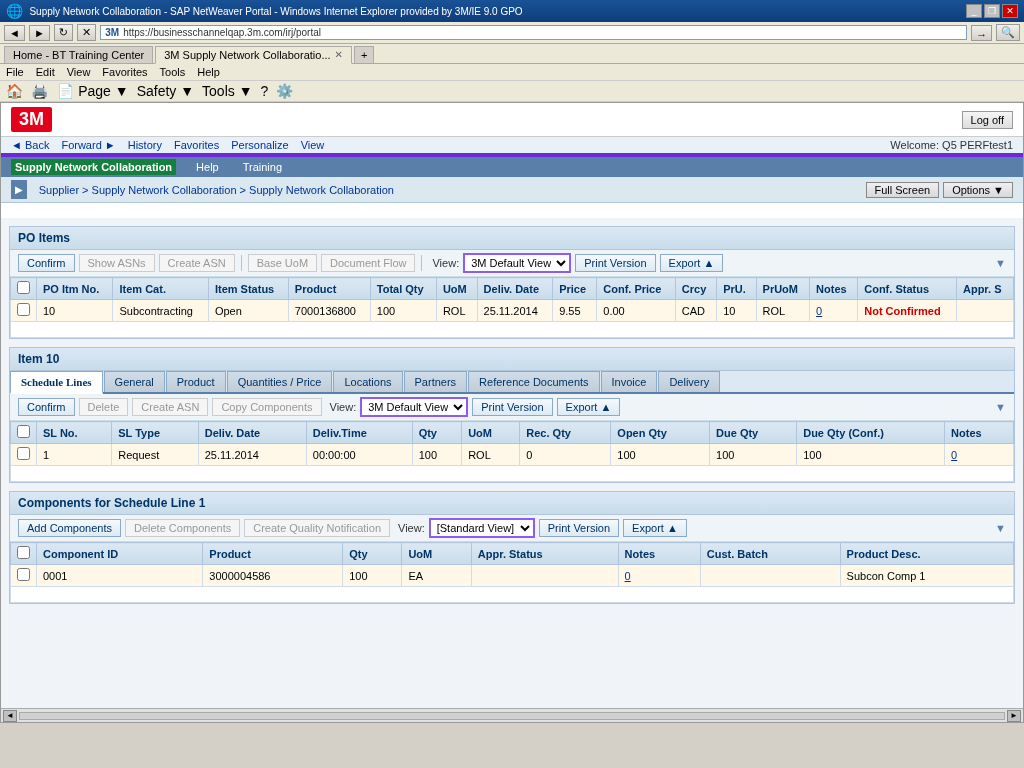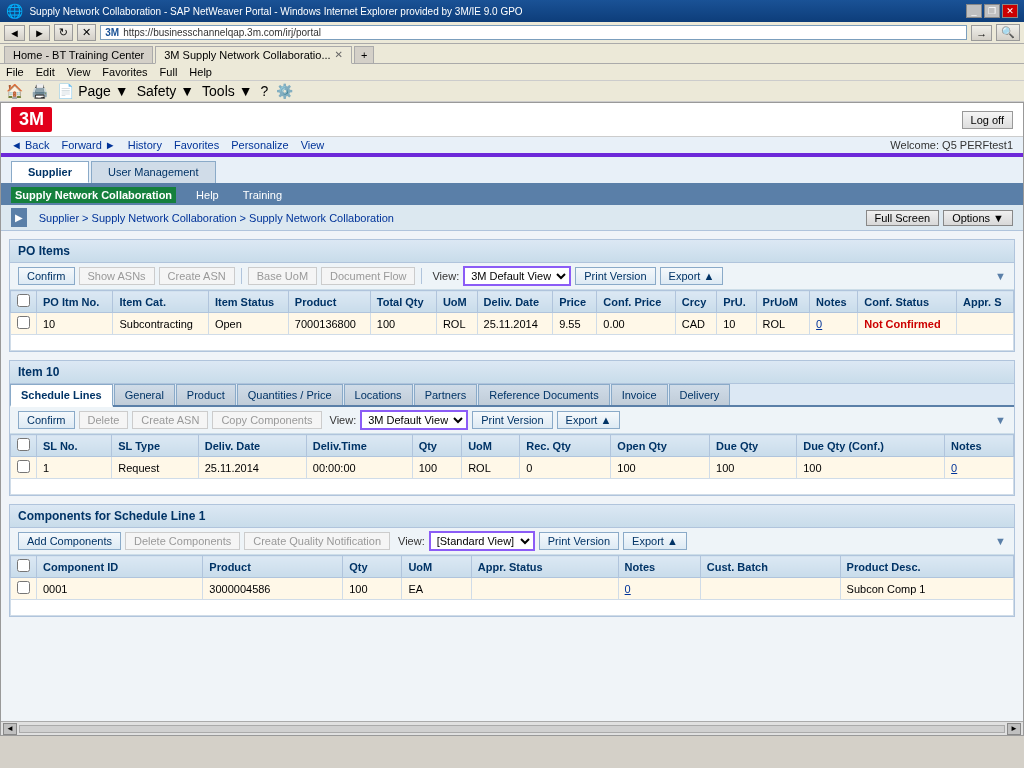--- a/index.html
+++ b/index.html
@@ -210,20 +210,21 @@
       cursor: pointer;
       font-size: 10px;
     }
 
     
     .content-area {
       background: #f0f4f8;
       padding: 8px;
       overflow-y: auto;
       position: relative;
+      margin-top: 15px;
     }
 
     
     .section-box {
       background: white;
       border: 1px solid #b0c4dc;
       margin-bottom: 8px;
     }
     .section-header {
       background: linear-gradient(to bottom, #dce8f4, #c8dcea);
@@ -303,20 +304,21 @@
       color: #003366;
       margin-right: 1px;
     }
     .item-tab.active {
       background: white;
       border-bottom: 2px solid white;
       font-weight: bold;
       z-index: 1;
       position: relative;
       margin-bottom: -2px;
+      font-family: Liberation Serif, serif;
     }
 
     .h-scroll-bar {
       background: #e0e0e0;
       border-top: 1px solid #aaa;
       height: 14px;
       display: flex;
       align-items: center;
       padding: 0 2px;
     }
@@ -370,21 +372,21 @@
     <span class="tab-close">✕</span>
   </div>
   <div class="tab" style="padding: 2px 6px;">+</div>
 </div>
 
 <div class="menu-bar">
   <span class="menu-item">File</span>
   <span class="menu-item">Edit</span>
   <span class="menu-item">View</span>
   <span class="menu-item">Favorites</span>
-  <span class="menu-item">Full</span>
+  <span class="menu-item">Tools</span>
   <span class="menu-item">Help</span>
 </div>
 
 <div class="cmd-bar">
   <span class="cmd-icon">🏠</span>
   <span class="cmd-icon">🖨️</span>
   <span class="cmd-icon">📄 Page ▼</span>
   <span class="cmd-icon">Safety ▼</span>
   <span class="cmd-icon">Tools ▼</span>
   <span class="cmd-icon">?</span>
@@ -405,24 +407,20 @@
       <span class="sap-nav-link">◄ Back</span>
       <span class="sap-nav-link">Forward ►</span>
       <span class="sap-nav-link">History</span>
       <span class="sap-nav-link">Favorites</span>
       <span class="sap-nav-link">Personalize</span>
       <span class="sap-nav-link">View</span>
     </div>
     <div class="sap-welcome">Welcome: Q5 PERFtest1</div>
   </div>
 
-  <div class="portal-tabs">
-    <div class="portal-tab active">Supplier</div>
-    <div class="portal-tab">User Management</div>
-  </div>
 
   <div class="sub-nav">
     <div class="sub-nav-item active">Supply Network Collaboration</div>
     <div class="sub-nav-item">Help</div>
     <div class="sub-nav-item">Training</div>
   </div>
 
   <div class="breadcrumb-bar">
     <div style="display:flex; align-items:center; gap:8px;">
       <div class="side-arrow" style="position:relative; left:0; padding:4px;">▶</div>

